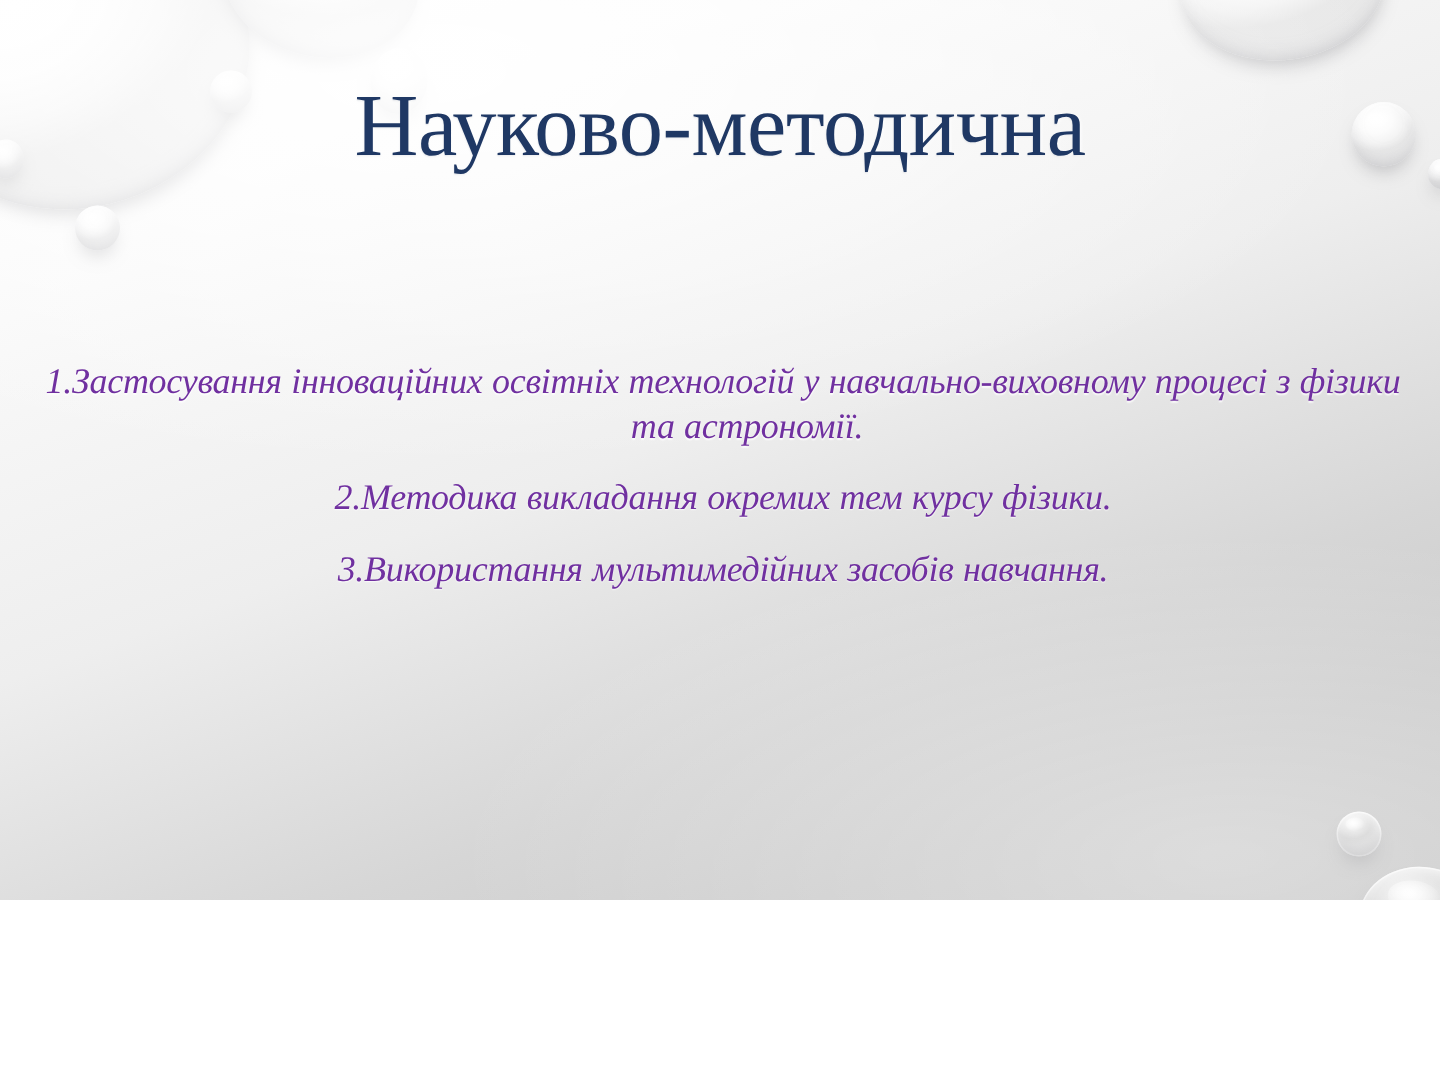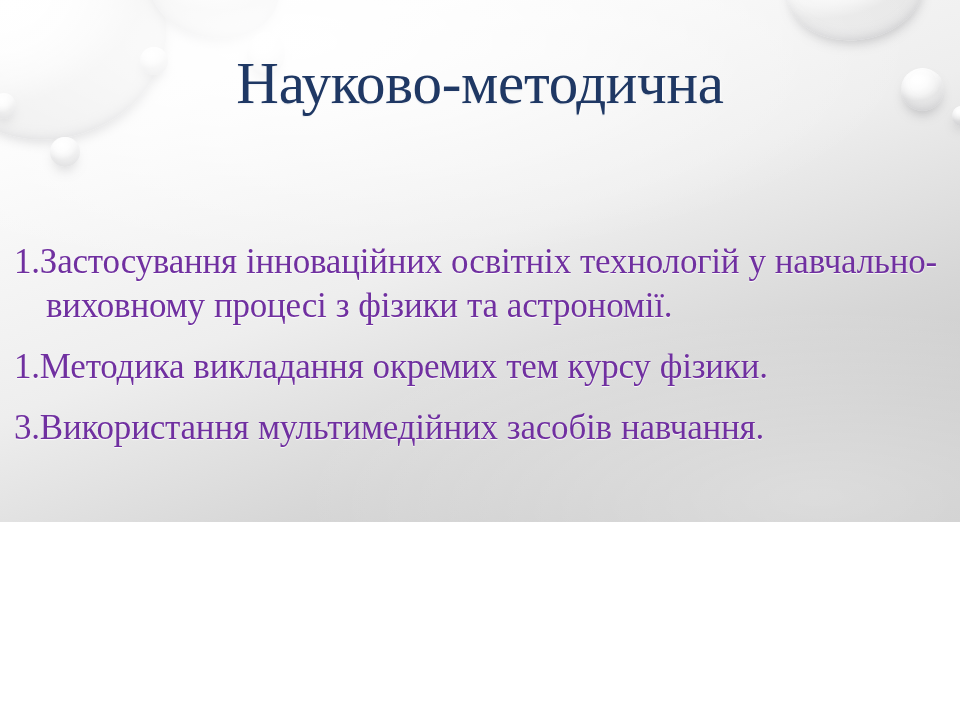--- a/index.html
+++ b/index.html
@@ -5,21 +5,21 @@
   * { margin:0; padding:0; box-sizing:border-box; }
 
   html, body {
     width:960px; height:720px;
     overflow:hidden;
     font-family:"Liberation Serif", serif;
   }
 
   #slide {
     position:relative;
-    width:960px; height:522px;
+    width:960px; height:600px;
     overflow:hidden;
     background:
       linear-gradient(160deg,
         #ffffff 0%,
         #fbfbfb 18%,
         #f4f4f4 34%,
         #eeeeee 48%,
         #e2e2e2 60%,
         #d6d6d6 72%,
         #cdcdcd 84%,
@@ -87,29 +87,31 @@
   }
 
   
   #body {
     position:absolute;
     left:14px; right:10px;
     top:240px;
   }
 
   .item {
-    font-size:35px;
+    font-style:italic;
+    font-size:24px;
     line-height:1.26;
     color:#7030A0;
     margin-bottom:17px;
     padding-left:32px;
     text-indent:-32px;
     letter-spacing:-0.2px;
     word-spacing:0.5px;
     text-shadow:0 1px 1px rgba(255,255,255,0.85);
+    text-align:center;
   }
   .item:last-child { margin-bottom:15px; }
 </style>
 </head>
 <body>
 
 <div id="slide">
 
   <div id="droplets">
       <div class="drop white" style="left: -62px; top: -58px; width: 230px; height: 196px; transform: rotate(-18deg);"></div>
@@ -132,17 +134,17 @@
     </div>
 
   <div id="sheen"></div>
 
   <div id="title">
     <div>Науково-методична</div>
   </div>
 
   <div id="body">
     <div class="item">1.Застосування інноваційних освітніх технологій у навчально-виховному процесі з фізики та астрономії.</div>
-    <div class="item">1.Методика викладання окремих тем курсу фізики.</div>
+    <div class="item">2.Методика викладання окремих тем курсу фізики.</div>
     <div class="item">3.Використання мультимедійних засобів навчання.</div>
   </div>
 
 </div>
 
 </body></html>

